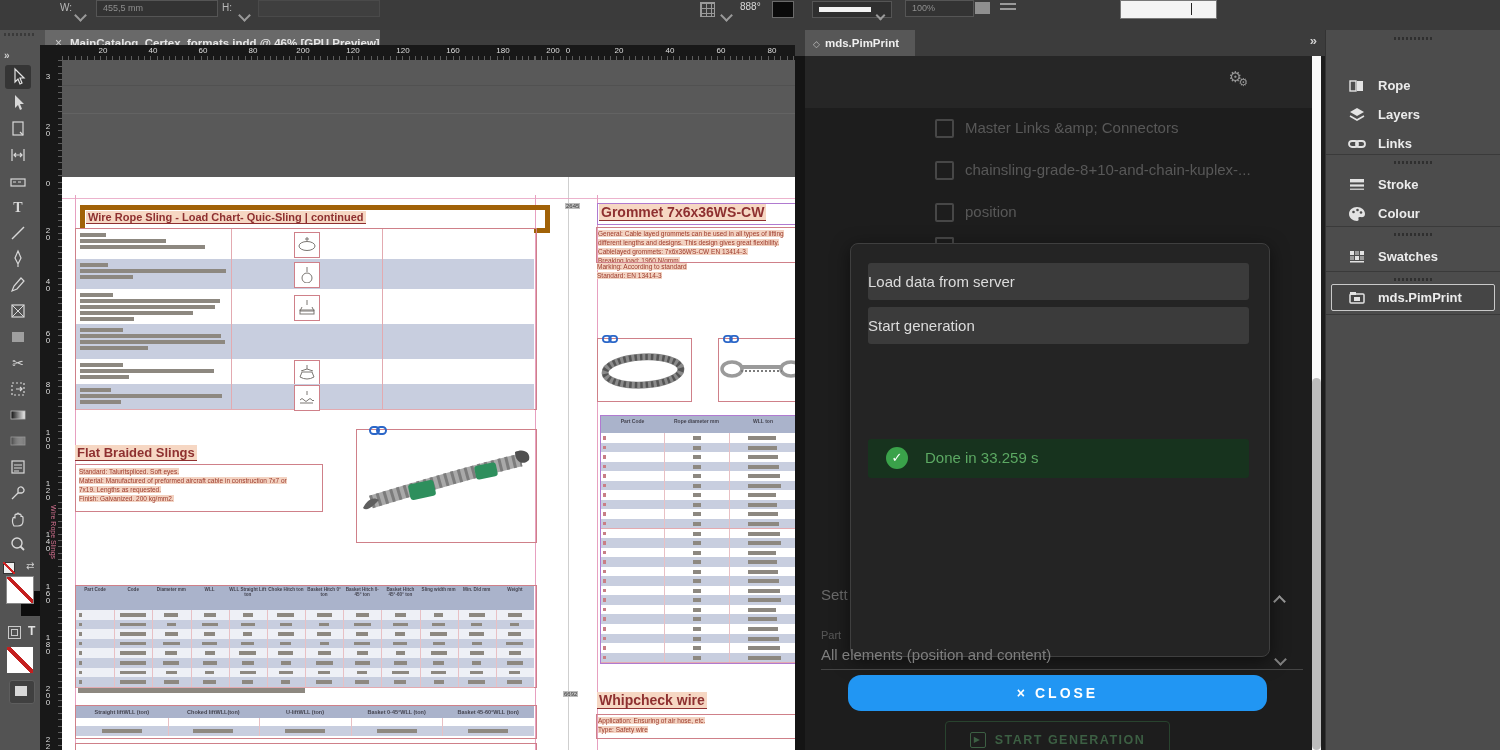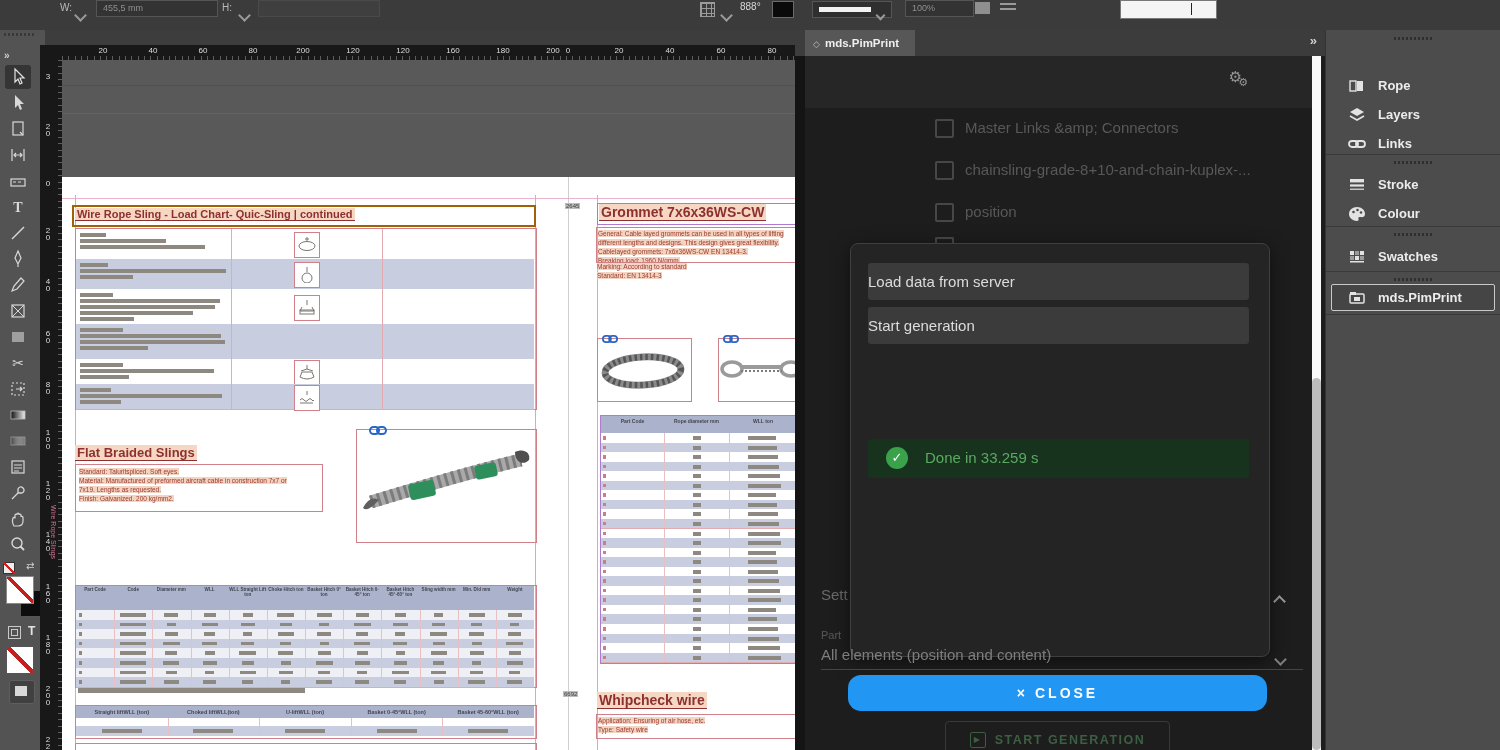--- a/index.html
+++ b/index.html
@@ -210,20 +210,23 @@
     <div class="abs" style="left:28px;top:594px;color:#e2e2e2;font-size:12px;font-weight:bold;">T</div>
     <div class="abs" style="left:6px;top:616px;width:26px;height:26px;background:#fff;border:1px solid #555;">
       <div class="abs" style="left:0;top:0;width:26px;height:26px;background:linear-gradient(45deg,transparent 46%,#c41f1f 46%,#c41f1f 57%,transparent 57%);"></div>
     </div>
     <div class="abs" style="left:9px;top:650px;width:24px;height:22px;background:#404040;border:1px solid #5e5e5e;border-radius:3px;">
       <div class="abs" style="left:5px;top:5px;width:12px;height:10px;background:#d8d8d8;"></div>
     </div>
   </div>
 
   <div id="tabbar" class="abs">
+    <div class="tab abs" style="left:0;width:335px;background:#696969;">
+      <span class="x">×</span><span>MainCatalog_Certex_formats.indd @ 46% [GPU Preview]</span>
+    </div>
   </div>
 
   <div id="rcorner" class="abs"></div>
   <div id="hruler" class="abs">
       <div style="position: absolute; left: 41px; top: 1px; transform: translateX(-50%); color: rgb(222, 222, 222); font-size: 8px;">20</div>
       <div style="position: absolute; left: 91px; top: 1px; transform: translateX(-50%); color: rgb(222, 222, 222); font-size: 8px;">40</div>
       <div style="position: absolute; left: 141px; top: 1px; transform: translateX(-50%); color: rgb(222, 222, 222); font-size: 8px;">60</div>
       <div style="position: absolute; left: 191px; top: 1px; transform: translateX(-50%); color: rgb(222, 222, 222); font-size: 8px;">80</div>
       <div style="position: absolute; left: 241px; top: 1px; transform: translateX(-50%); color: rgb(222, 222, 222); font-size: 8px;">200</div>
       <div style="position: absolute; left: 291px; top: 1px; transform: translateX(-50%); color: rgb(222, 222, 222); font-size: 8px;">120</div>
@@ -281,21 +284,21 @@
     <div class="abs" style="left:506px;top:0;width:1px;height:573px;background:#cfcfcf;"></div>
 
     <div class="abs guide-pink" style="left:0px;top:21px;width:733px;height:1px;opacity:.8;"></div>
     <div class="abs guide-pink" style="left:13px;top:18px;width:1px;height:555px;"></div>
     <div class="abs guide-pink" style="left:473px;top:18px;width:1px;height:555px;"></div>
     <div class="abs guide-pink" style="left:535px;top:18px;width:1px;height:555px;"></div>
   </div>
 
   <div class="abs" style="left:57px;top:505px;color:#d2708f;font-size:7px;transform:rotate(90deg);transform-origin:left top;white-space:nowrap;">Wire Rope Slings</div>
 
-  <div class="abs" style="left:72px;top:205px;width:460px;height:18px;border:2px solid #a16207;">
+  <div class="abs" style="left:80px;top:205px;width:460px;height:18px;border:5px solid #a16207;">
     <span class="heading hl" style="position:absolute;left:1px;top:1px;font-size:11px;border-bottom:1px solid #8e3030;padding:0 2px;">Wire Rope Sling - Load Chart- Quic-Sling | continued</span>
   </div>
   <div id="load-table" class="abs frame" style="left:75px;top:228px;width:460px;height:180px;">
       <div style="position: absolute; left: 0px; top: 0px; width: 458px; height: 30px; background: rgb(255, 255, 255); border-bottom: 1px solid rgb(227, 170, 176);">
         <div style="position: absolute; left: 4px; top: 4px; width: 26px; height: 4px; background: rgb(141, 136, 128);"></div>
         <div style="position: absolute; left: 4px; top: 10px; width: 86px; height: 4px; background: rgb(141, 136, 128);"></div>
         <div style="position: absolute; left: 4px; top: 16px; width: 125px; height: 4px; background: rgb(141, 136, 128);"></div>
         <div style="position: absolute; left: 155px; top: 0px; width: 1px; height: 100%; background: rgb(227, 170, 176);"></div>
         <div style="position: absolute; left: 306px; top: 0px; width: 1px; height: 100%; background: rgb(227, 170, 176);"></div>
         <div style="position: absolute; left: 218px; top: 3px; width: 24px; height: 24px; background: rgb(255, 255, 255); border: 1px solid rgb(207, 128, 137);"><svg width="20" height="18" viewBox="0 0 20 18" style="margin:2px">

